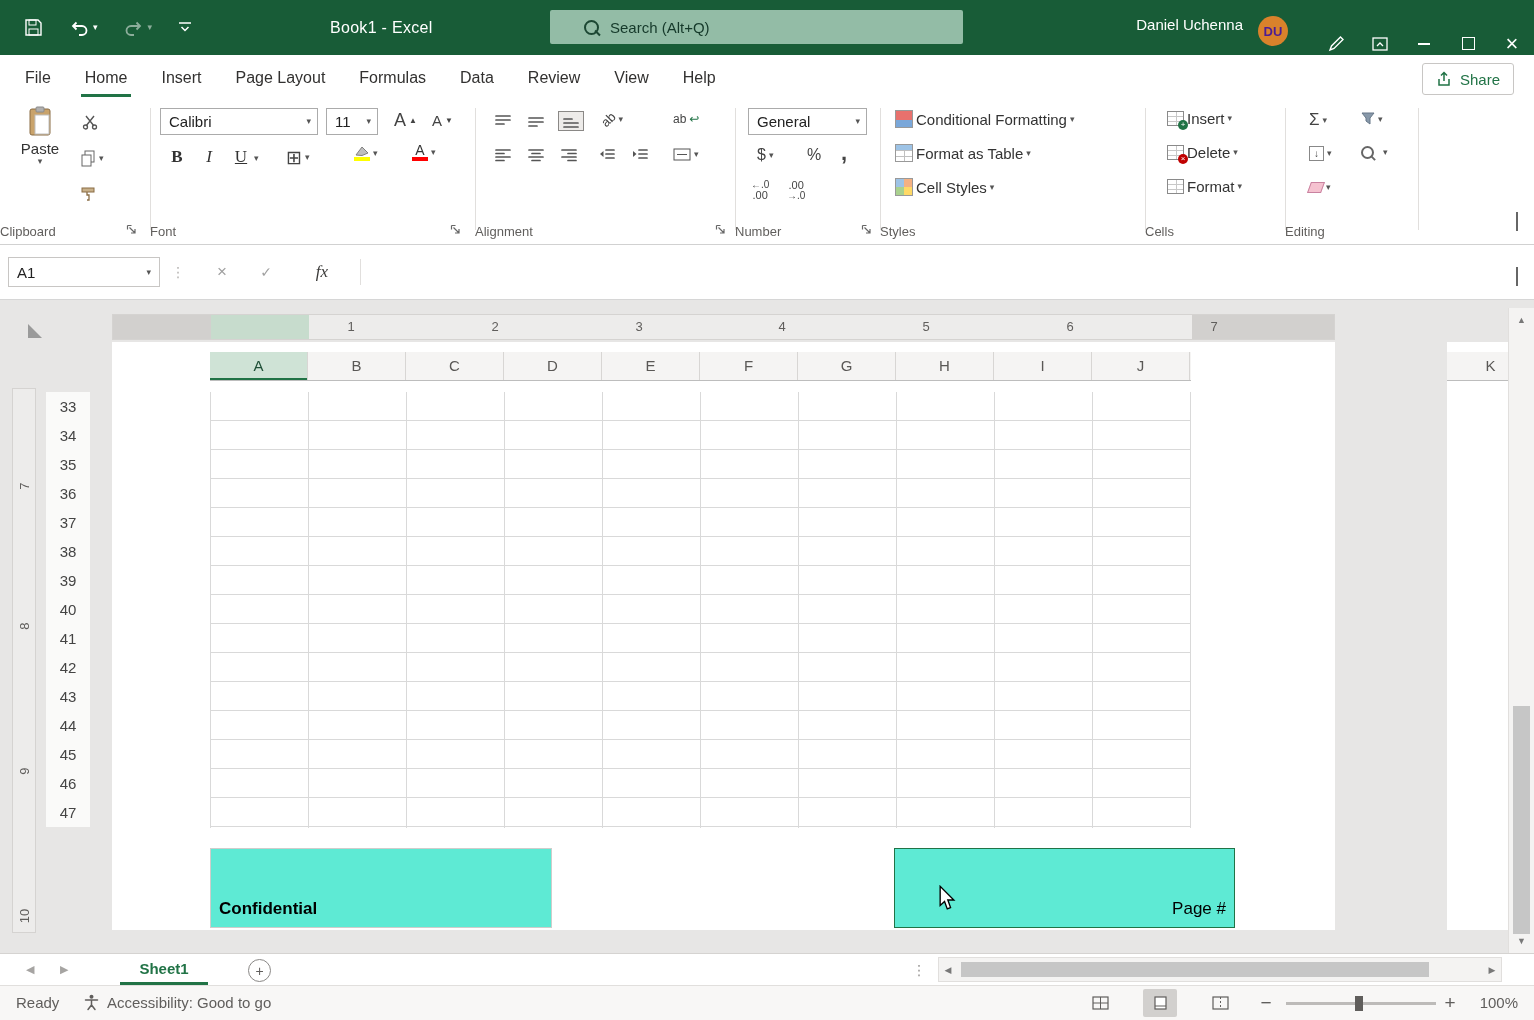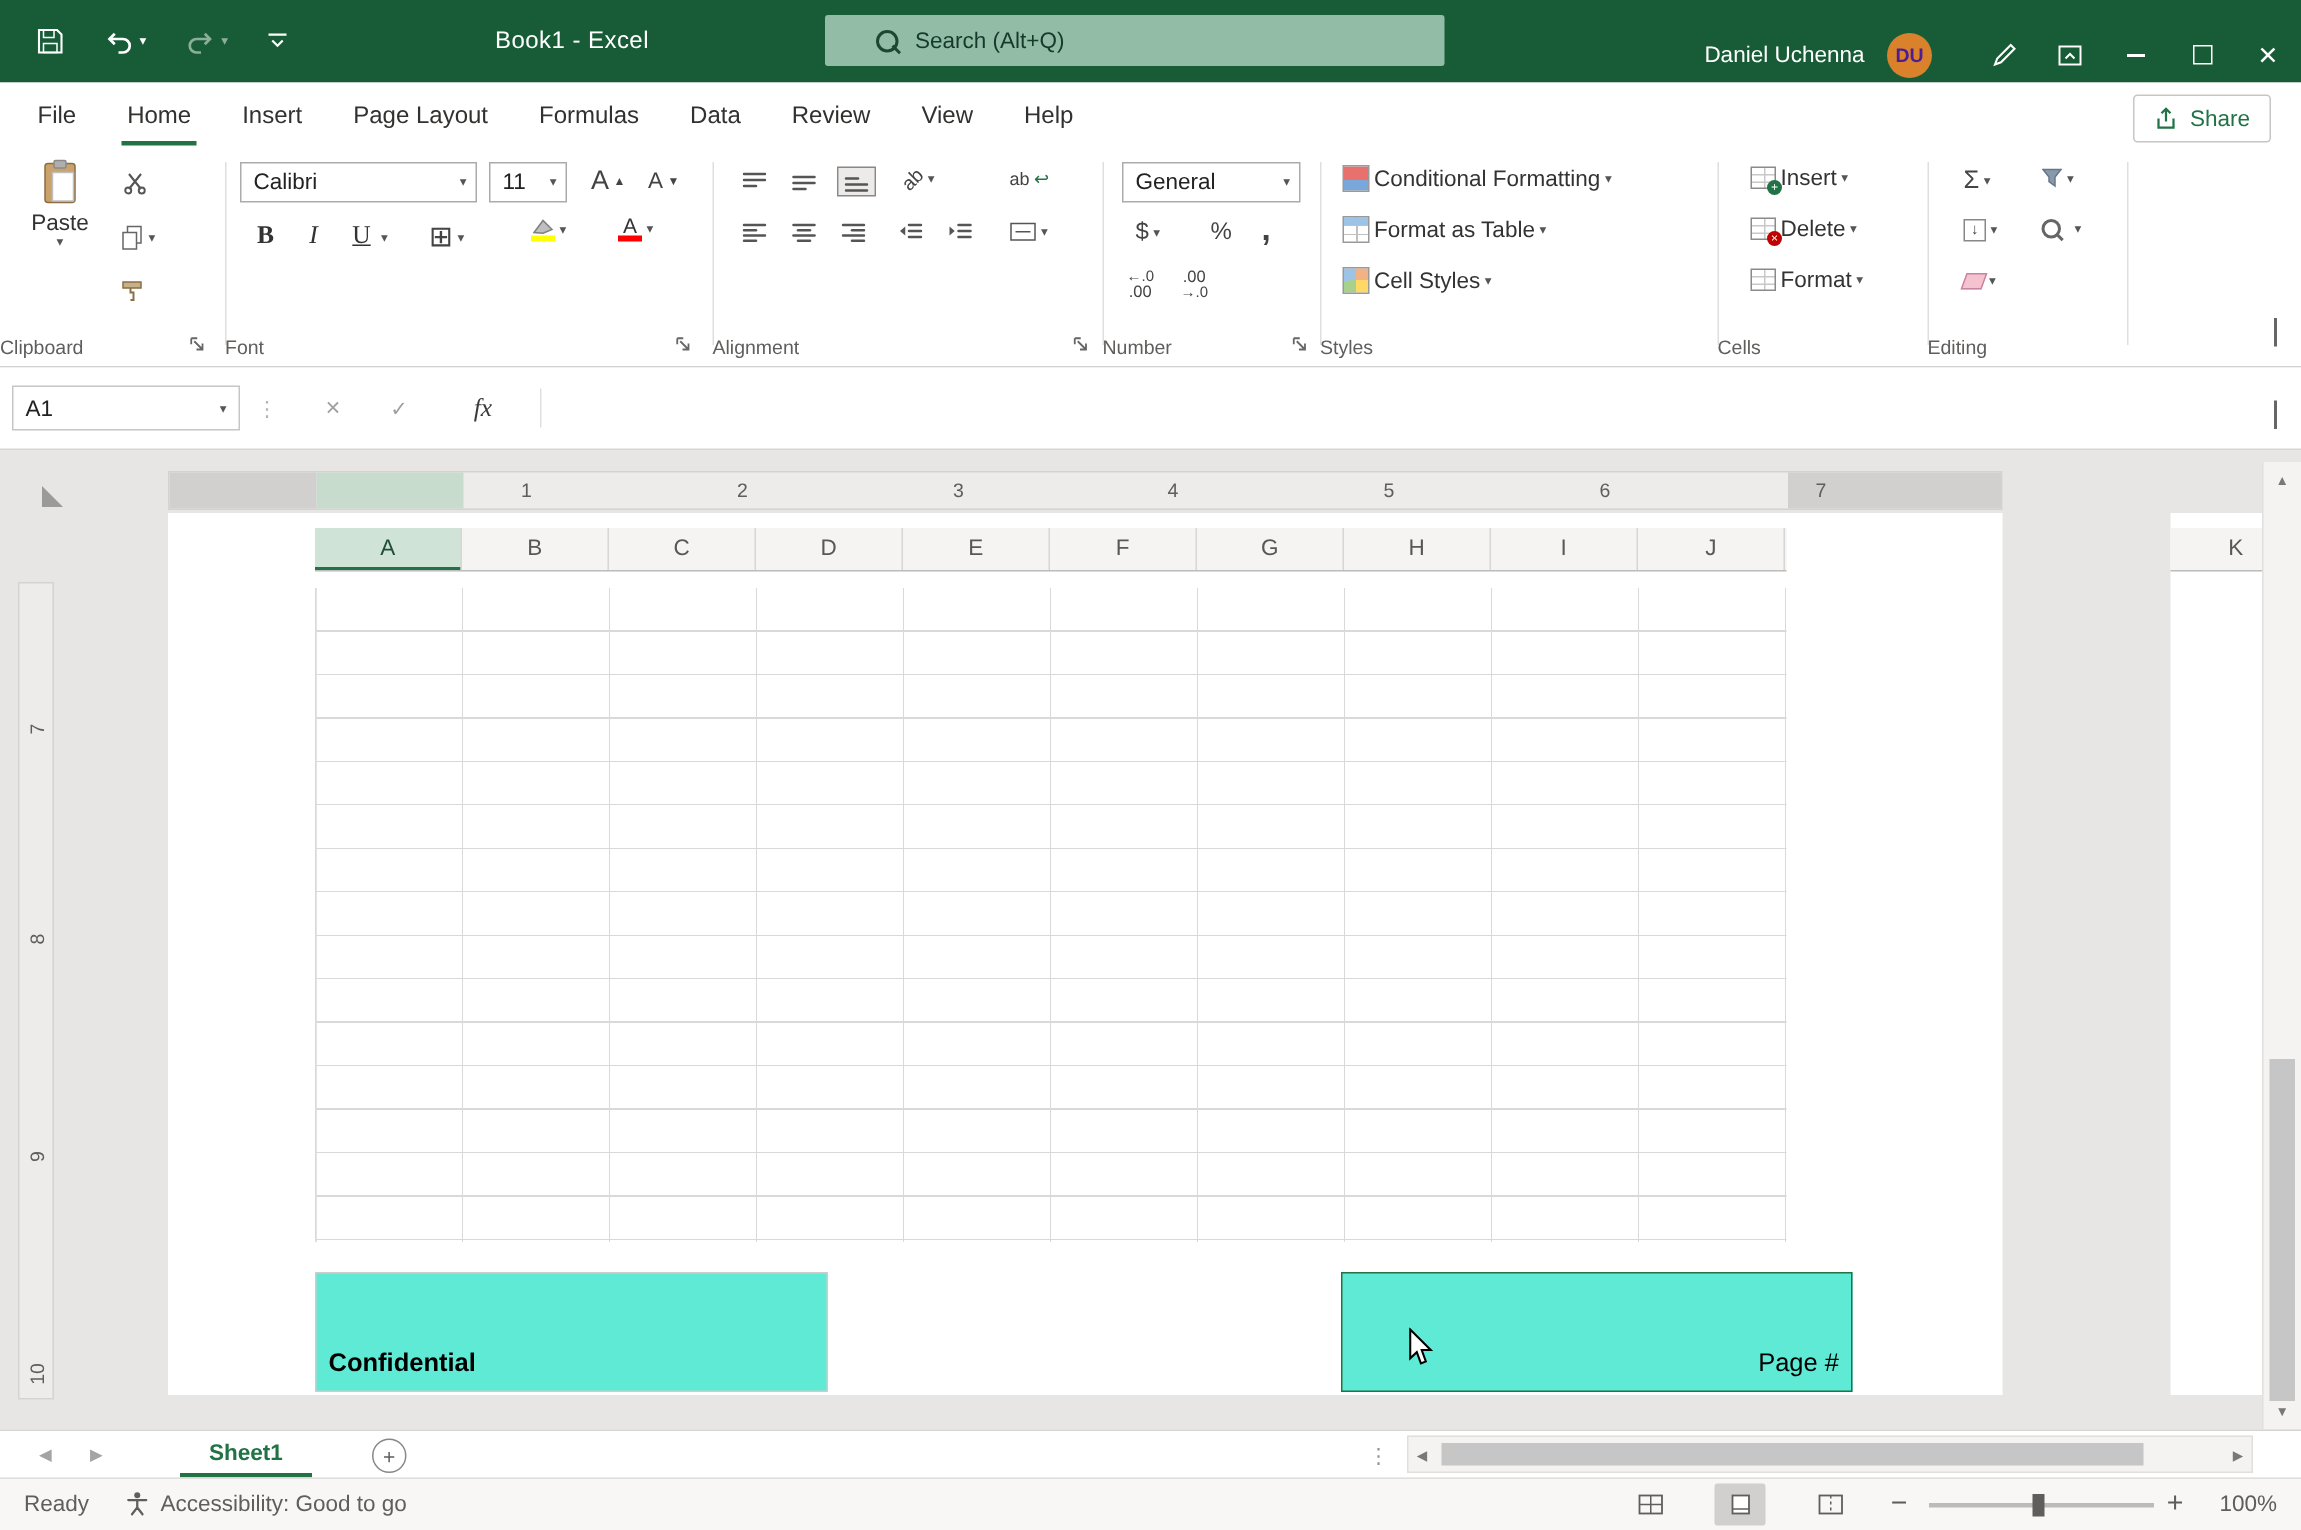--- a/index.html
+++ b/index.html
@@ -10,21 +10,21 @@
 
   
   .titlebar{position:absolute;left:0;top:0;width:1534px;height:55px;background:#185C37;color:#fff}
   .qat{position:absolute;left:24px;top:0;height:55px;display:flex;align-items:center;gap:26px}
   .qicon{display:flex;align-items:center;gap:4px}
   .tb-title{position:absolute;left:330px;top:0;height:55px;display:flex;align-items:center;font-size:16px;letter-spacing:.3px}
   .searchbox{position:absolute;left:550px;top:10px;width:413px;height:34px;background:#93BCA6;border-radius:2px;
              display:flex;align-items:center;padding-left:34px;box-sizing:border-box;font-size:15px;color:#15392A}
   .mag{width:11px;height:11px;border:2px solid #1C4733;border-radius:50%;position:relative;margin-right:11px;flex:none}
   .mag::after{content:"";position:absolute;width:7px;height:2px;background:#1C4733;transform:rotate(45deg);left:8px;top:10px}
-  .tb-right{position:absolute;right:0;top:5px;height:63px;display:flex;align-items:center}
+  .tb-right{position:absolute;right:0;top:16px;height:63px;display:flex;align-items:flex-start}
   .username{font-size:15px;margin-right:15px}
   .avatar{width:30px;height:30px;border-radius:50%;background:#D9822B;color:#4c1d95;font-size:13px;font-weight:bold;
           display:flex;align-items:center;justify-content:center;margin-right:26px}
   .tb-btn{width:44px;height:55px;display:flex;align-items:center;justify-content:center}
   .tb-btn.close{font-size:22px;font-weight:300}
   .minbar{width:12px;height:2px;background:#fff}
   .maxbox{width:11px;height:11px;border:1.5px solid #fff}
 
   
   .tabsrow{position:absolute;left:0;top:55px;width:1534px;height:45px;background:#fff;display:flex;padding-left:8px;box-sizing:border-box}
@@ -549,20 +549,37 @@
       <div class="ch">D</div>
       <div class="ch">E</div>
       <div class="ch">F</div>
       <div class="ch">G</div>
       <div class="ch">H</div>
       <div class="ch">I</div>
       <div class="ch">J</div>
     </div>
     <div class="chk">K</div>
 
+    <div class="rowheads">
+      <div class="rh">33</div>
+      <div class="rh">34</div>
+      <div class="rh">35</div>
+      <div class="rh">36</div>
+      <div class="rh">37</div>
+      <div class="rh">38</div>
+      <div class="rh">39</div>
+      <div class="rh">40</div>
+      <div class="rh">41</div>
+      <div class="rh">42</div>
+      <div class="rh">43</div>
+      <div class="rh">44</div>
+      <div class="rh">45</div>
+      <div class="rh">46</div>
+      <div class="rh">47</div>
+    </div>
 
     <div class="grid"></div>
 
     <div class="fbox fleft">
       <span class="ftext tl">Confidential</span>
     </div>
     <div class="fbox fright">
       <span class="ftext tr">Page #</span>
     </div>
 

